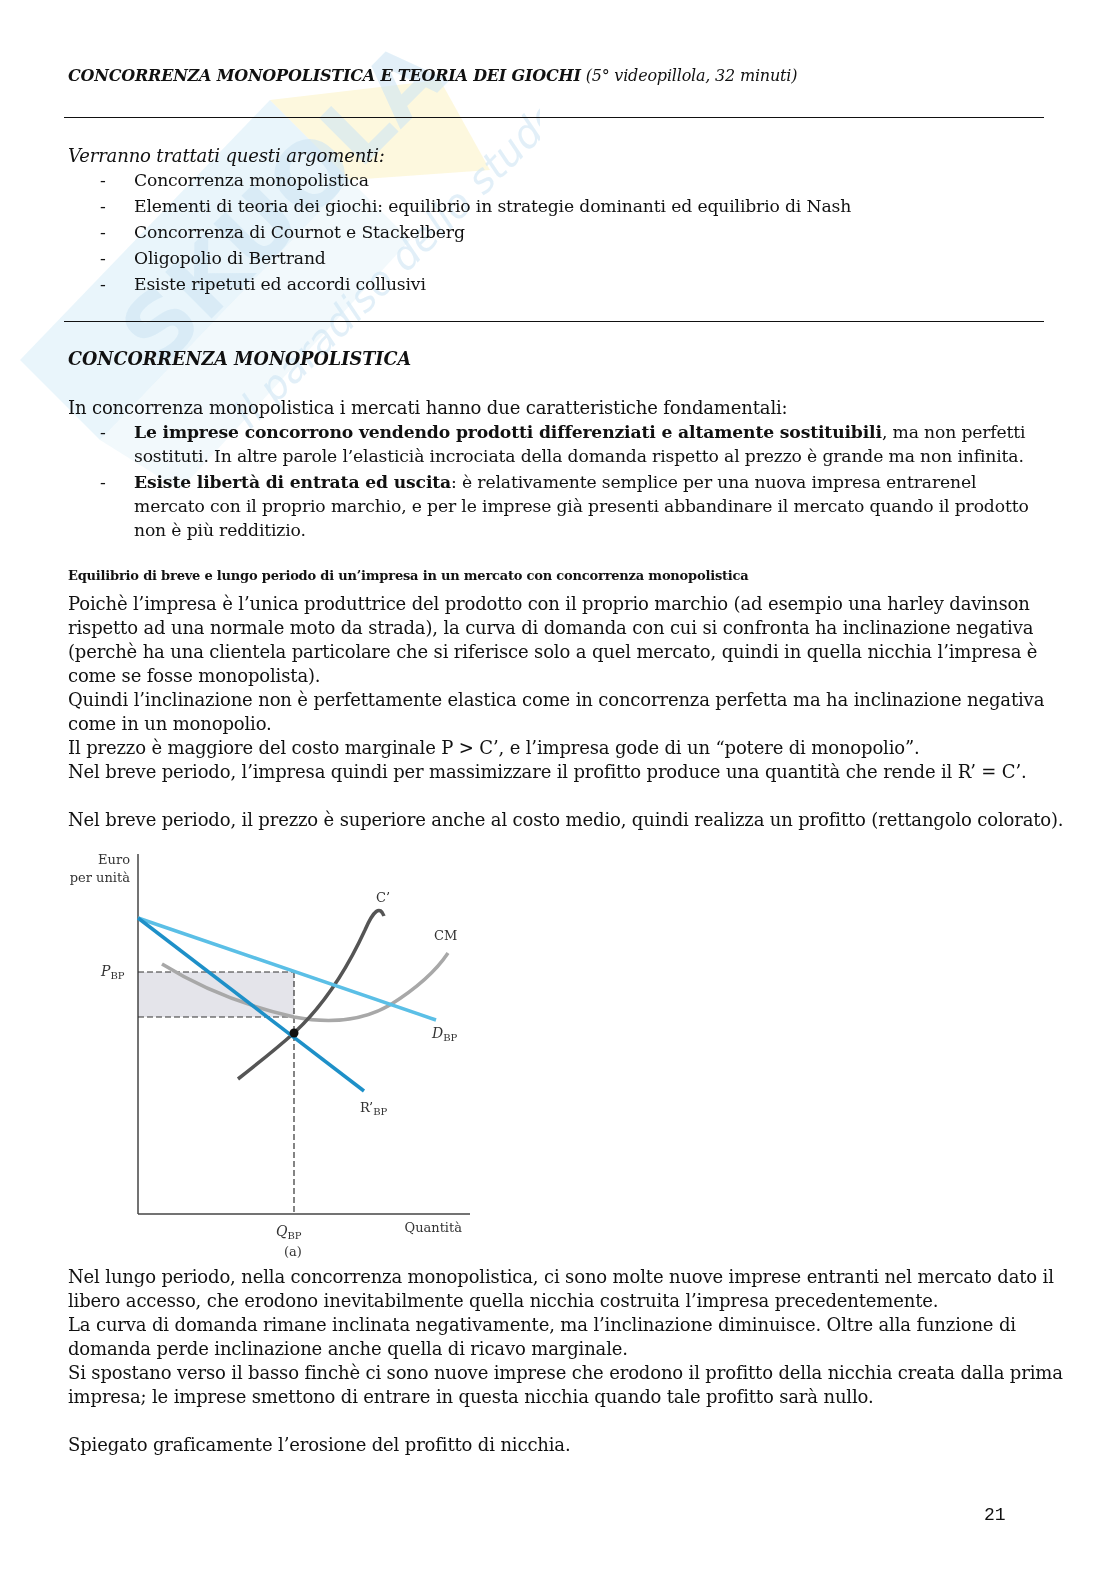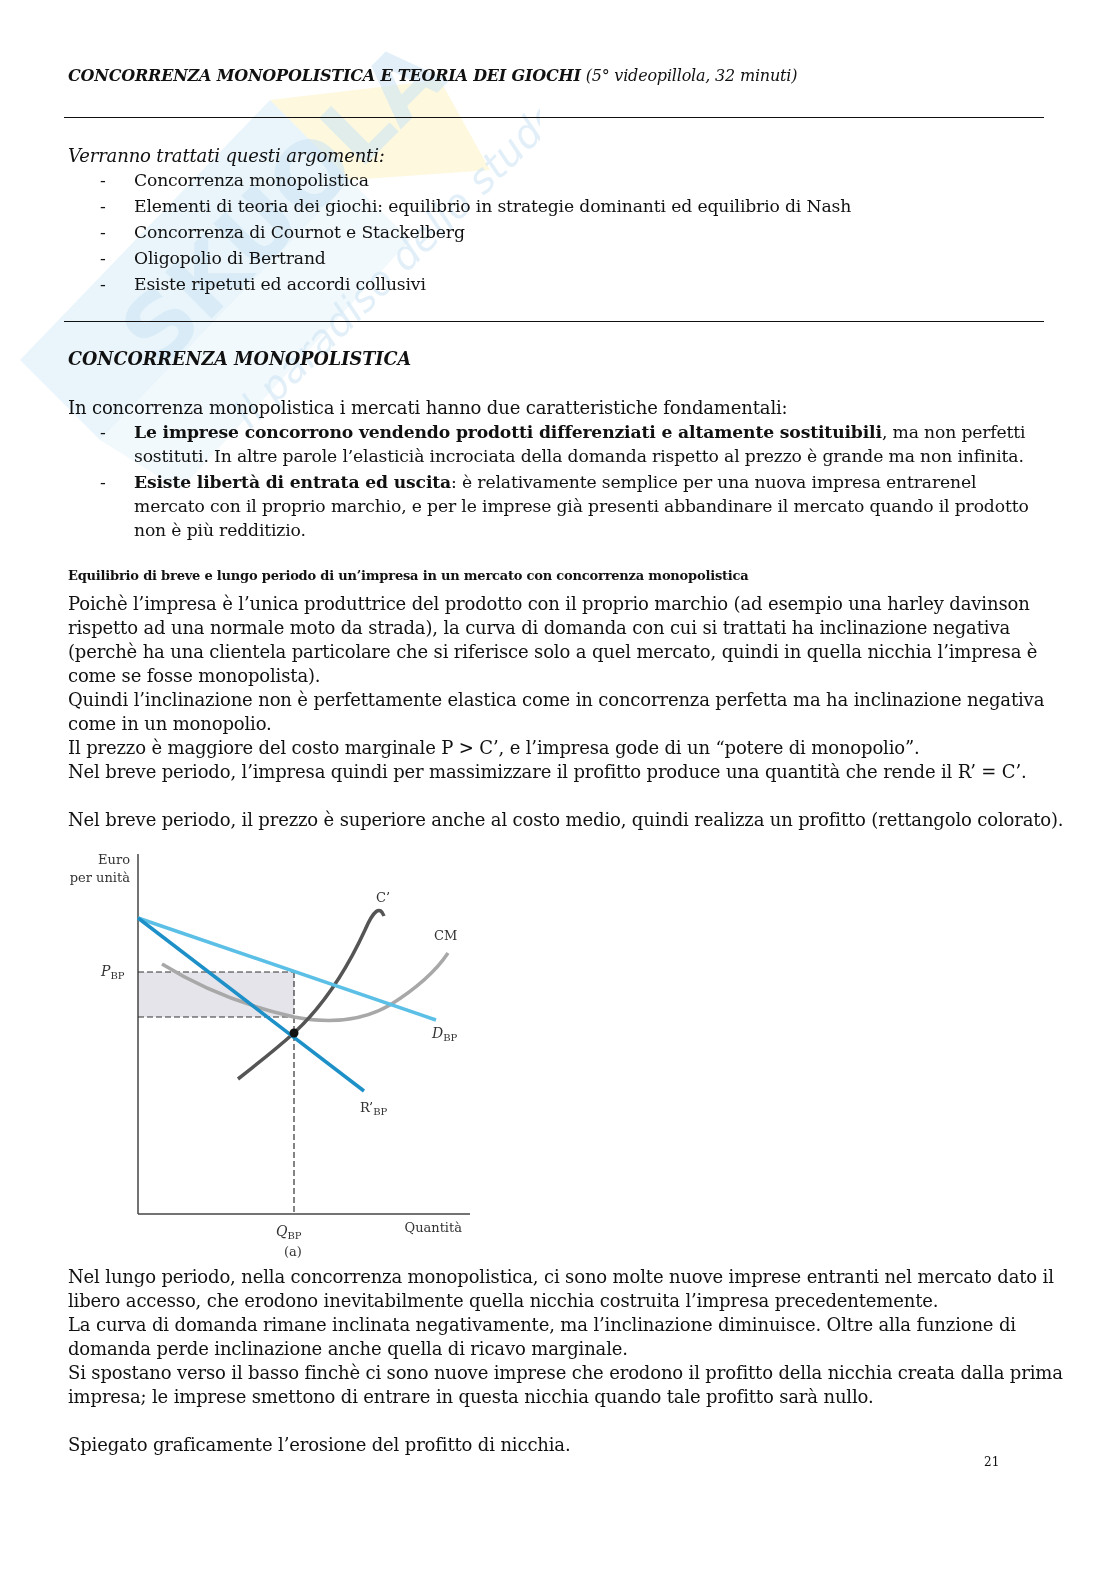--- a/index.html
+++ b/index.html
@@ -11,21 +11,21 @@
   .title b { font-weight:bold; }
   .rule { position:absolute; left:-4px; width:980px; height:0; border-top:1.5px solid #111; }
   .txt { position:absolute; left:0; font-size:18px; line-height:24.2px; white-space:nowrap; letter-spacing:-0.15px; }
   .it { font-style:italic; }
   .bul { position:absolute; left:32px; font-size:17.2px; }
   .bultext { position:absolute; left:66px; font-size:17.2px; line-height:24.2px; white-space:nowrap; letter-spacing:-0.15px; }
   .sec { position:absolute; left:0; font-size:17.6px; font-style:italic; font-weight:bold; }
   .boldh { position:absolute; left:0; font-size:13px; font-weight:bold; white-space:nowrap; letter-spacing:-0.2px; }
   .chart { position:absolute; left:60px; top:840px; width:420px; height:420px; }
   .chart text { font-family:"DejaVu Serif", serif; fill:#333; }
-  .pagenum { position:absolute; left:984px; top:1455px; font-size:12px; }
+  .pagenum { position:absolute; left:984px; top:1505px; font-size:18px;font-family:Liberation Mono, monospace; }
 </style>
 </head>
 <body>
 
 <svg class="watermark" viewBox="0 0 520 460">
   <polygon points="0,320 250,60 330,140 80,400" fill="#d7ecf7" opacity="0.55"></polygon>
   <polygon points="250,60 420,40 470,130 330,140" fill="#fbf3c8" opacity="0.6"></polygon>
   <polygon points="80,400 330,140 390,200 160,450" fill="#e3f1f9" opacity="0.45"></polygon>
   <text x="140" y="330" transform="rotate(-45 140 330)" font-size="90" font-weight="bold" fill="#cfe6f4" opacity="0.6" font-family="DejaVu Sans, sans-serif">SKUOLA</text>
   <text x="230" y="390" transform="rotate(-45 230 390)" font-size="40" font-style="italic" fill="#cfe6f4" opacity="0.6" font-family="DejaVu Sans, sans-serif">Il paradiso dello studente</text>
@@ -59,21 +59,21 @@
   <div class="bultext" style="top:444px">sostituti. In altre parole l’elasticià incrociata della domanda rispetto al prezzo è grande ma non infinita.</div>
 
   <span class="bul" style="top:472px">-</span>
   <div class="bultext" style="top:470px"><b>Esiste libertà di entrata ed uscita</b><span>: è relativamente semplice per una nuova impresa entrarenel</span></div>
   <div class="bultext" style="top:494px">mercato con il proprio marchio, e per le imprese già presenti abbandinare il mercato quando il prodotto</div>
   <div class="bultext" style="top:518px">non è più redditizio.</div>
 
   <div class="boldh" style="top:568px">Equilibrio di breve e lungo periodo di un’impresa in un mercato con concorrenza monopolistica</div>
   <div>
     <div class="txt" style="top:592px">Poichè l’impresa è l’unica produttrice del prodotto con il proprio marchio (ad esempio una harley davinson</div>
-    <div class="txt" style="top:616px">rispetto ad una normale moto da strada), la curva di domanda con cui si trattati ha inclinazione negativa</div>
+    <div class="txt" style="top:616px">rispetto ad una normale moto da strada), la curva di domanda con cui si confronta ha inclinazione negativa</div>
     <div class="txt" style="top:640px">(perchè ha una clientela particolare che si riferisce solo a quel mercato, quindi in quella nicchia l’impresa è</div>
     <div class="txt" style="top:664px">come se fosse monopolista).</div>
     <div class="txt" style="top:688px">Quindi l’inclinazione non è perfettamente elastica come in concorrenza perfetta ma ha inclinazione negativa</div>
     <div class="txt" style="top:712px">come in un monopolio.</div>
     <div class="txt" style="top:736px">Il prezzo è maggiore del costo marginale P &gt; C’, e l’impresa gode di un “potere di monopolio”.</div>
     <div class="txt" style="top:760px">Nel breve periodo, l’impresa quindi per massimizzare il profitto produce una quantità che rende il R’ = C’.</div>
   </div>
   <div class="txt" style="top:808px">Nel breve periodo, il prezzo è superiore anche al costo medio, quindi realizza un profitto (rettangolo colorato).</div>
 
   <div>

